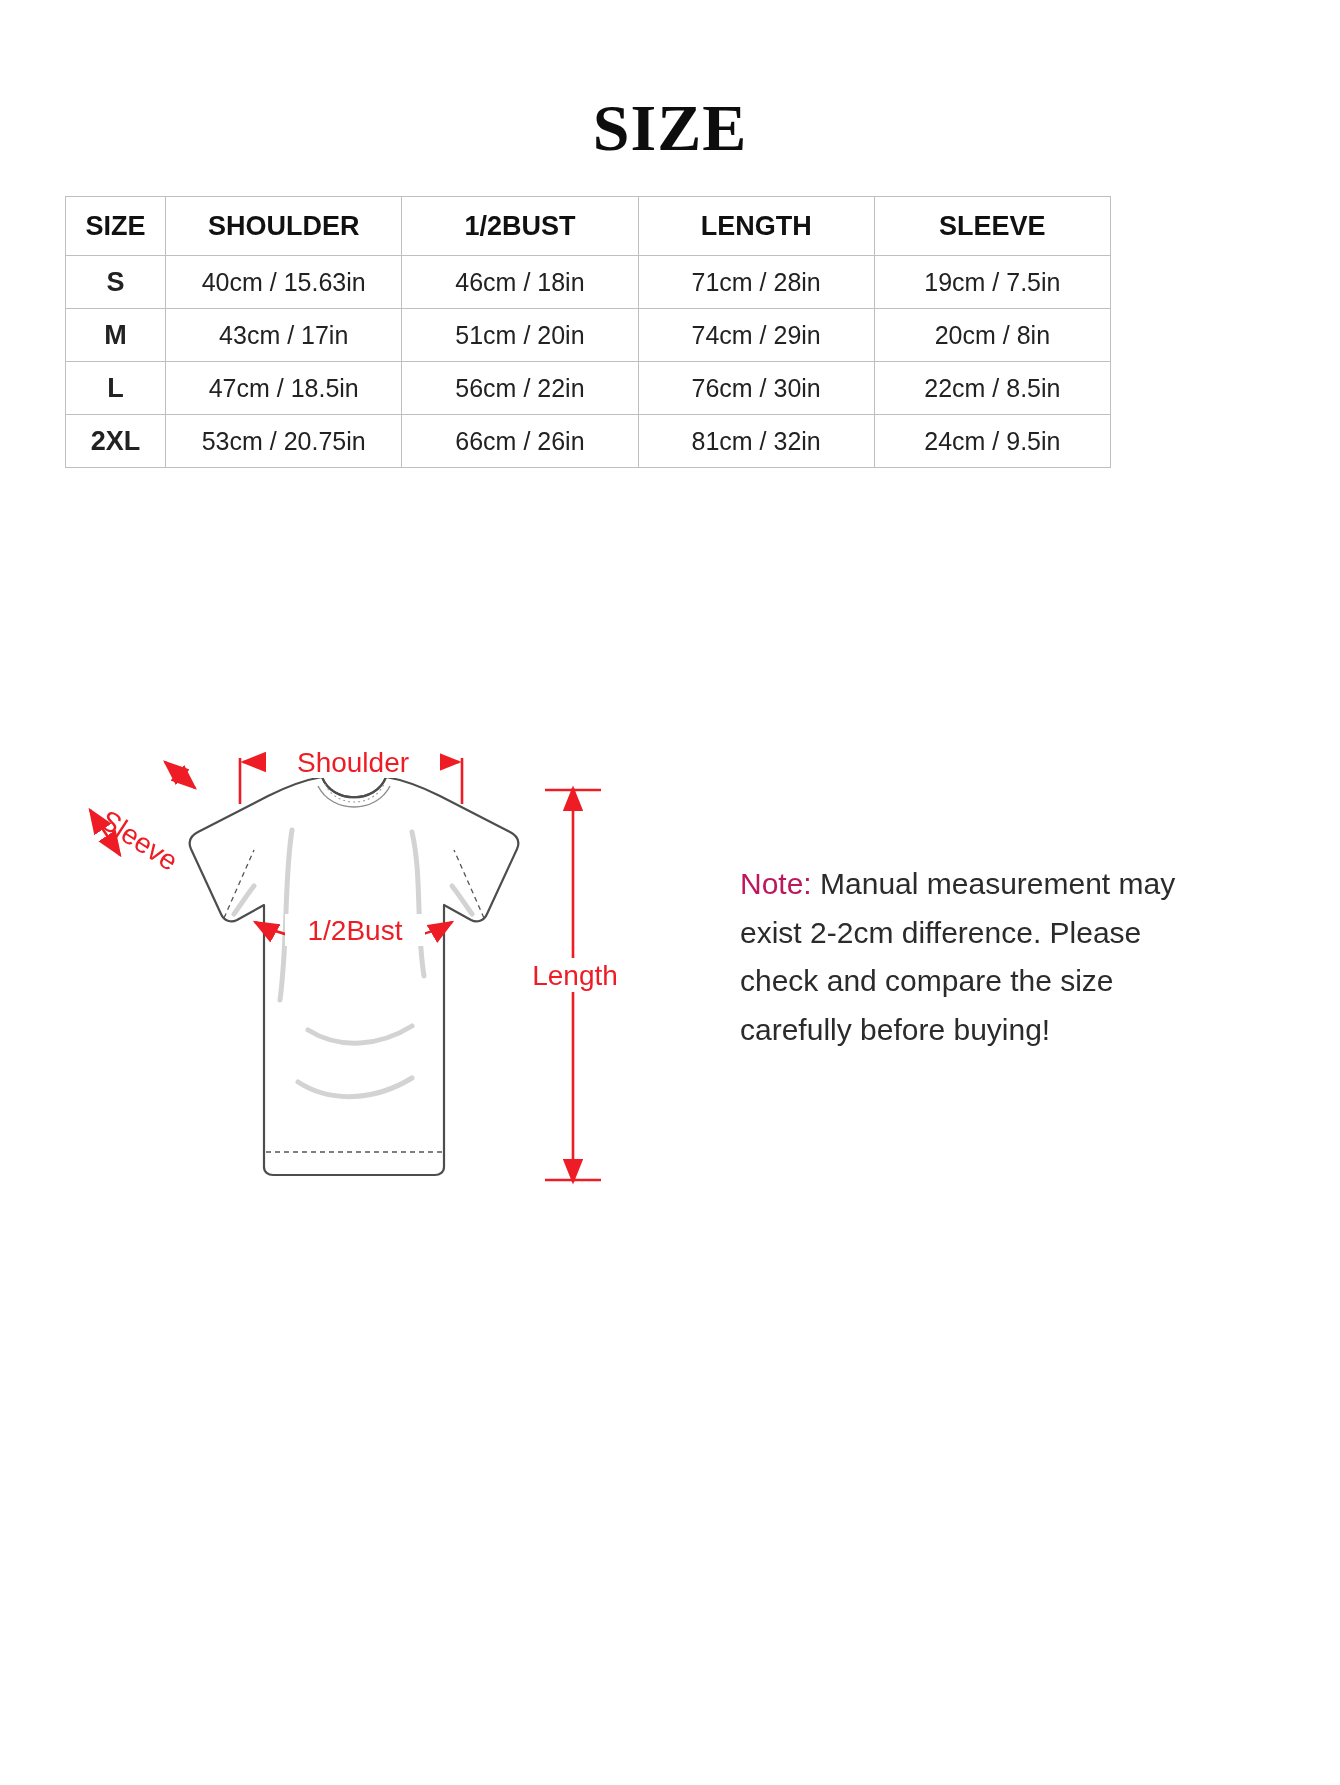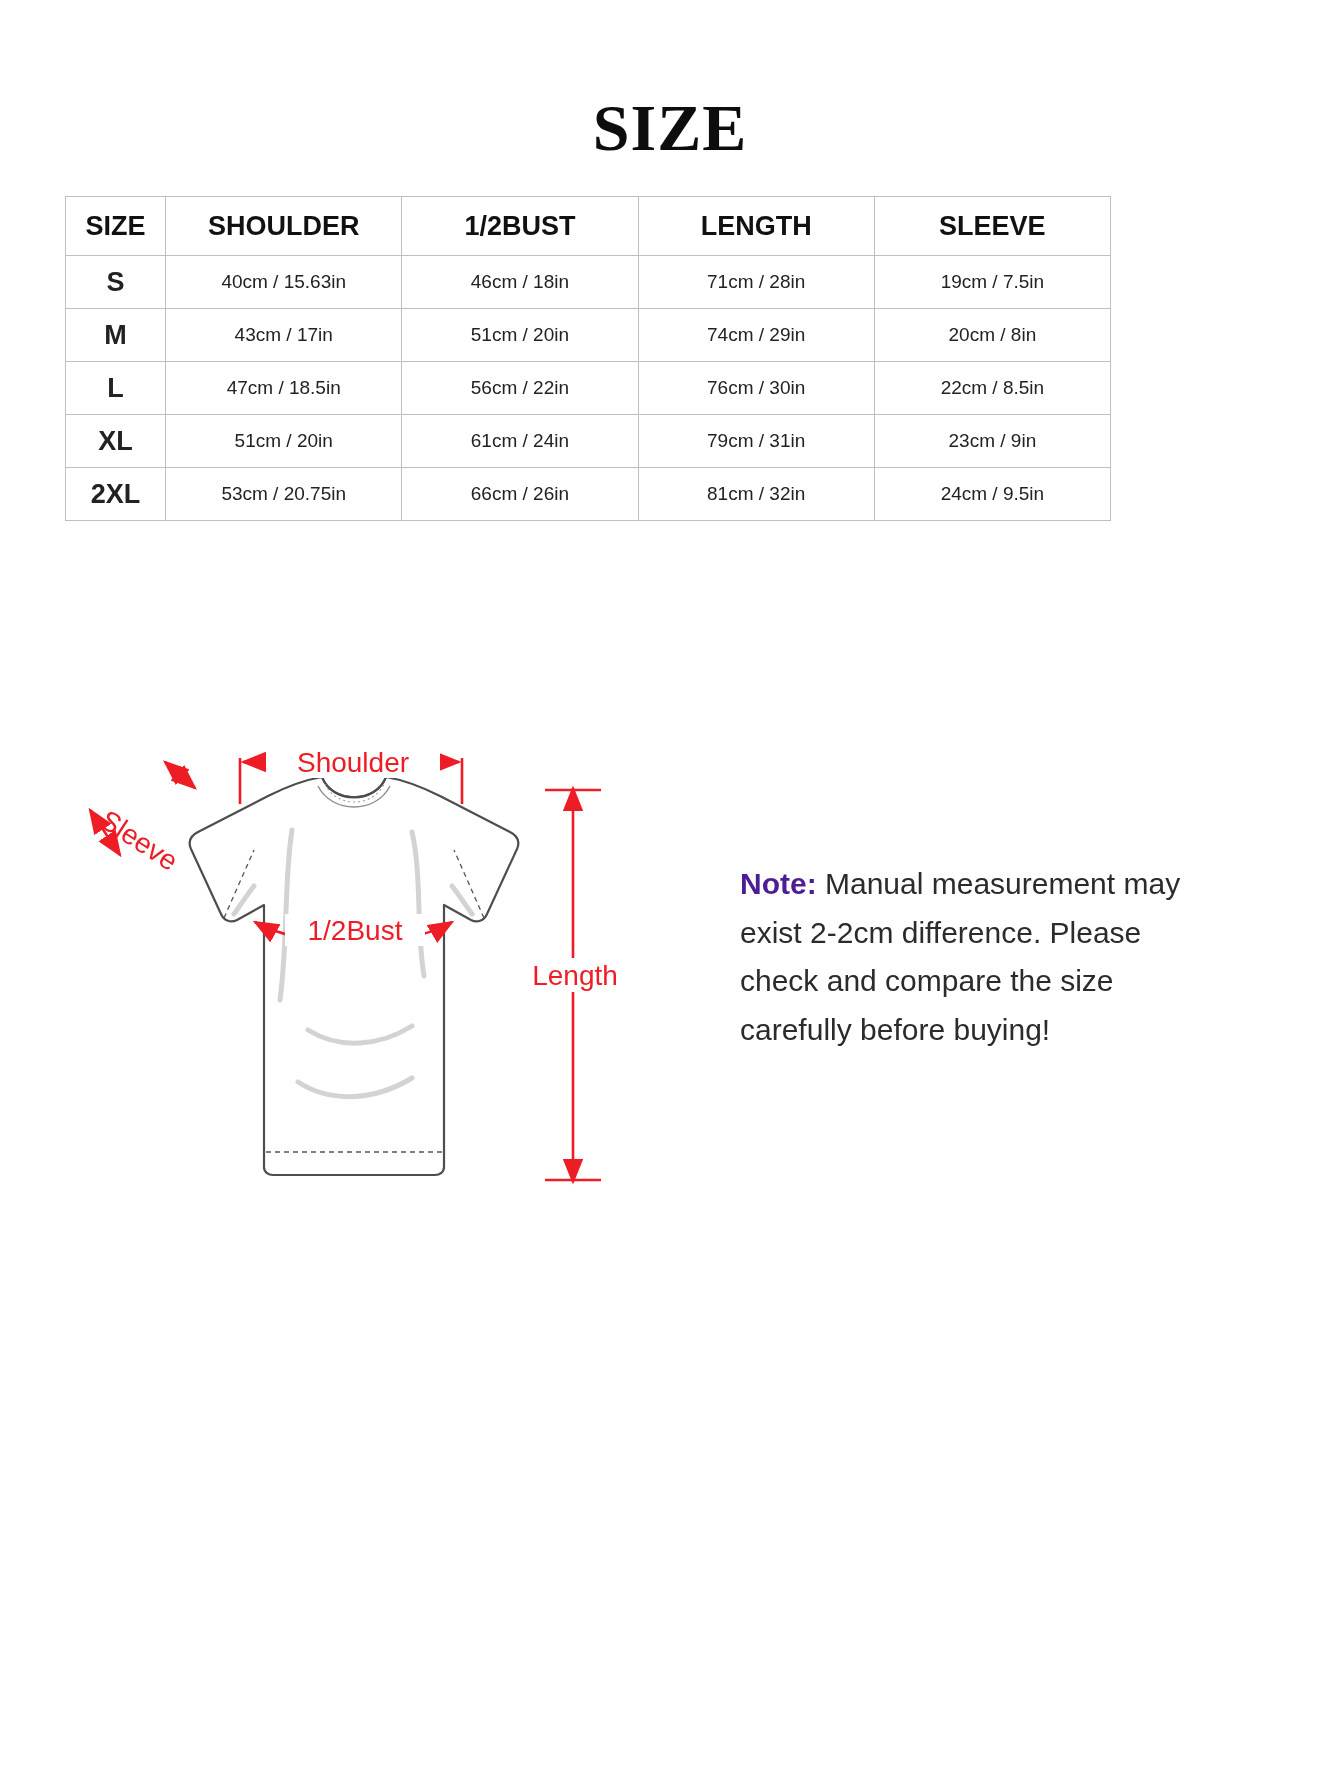--- a/index.html
+++ b/index.html
@@ -43,21 +43,21 @@
     left: 65px;
     width: 1046px;
     border-collapse: collapse;
     table-layout: fixed;
   }
   .size-table td, .size-table th {
     border: 1px solid #bfbfbf;
     text-align: center;
     vertical-align: middle;
     height: 52px;
-    font-size: 19px;
+    font-size: 25px;
     font-weight: 400;
     color: #222;
     padding: 0;
   }
   .size-table thead th {
     font-size: 27px;
     font-weight: 700;
     height: 58px;
     color: #111;
   }
@@ -83,22 +83,22 @@
     position: absolute;
     top: 960px;
     left: 740px;
     width: 470px;
     font-size: 30px;
     line-height: 1.62;
     color: #2b2b2b;
     transform: translateY(-100px);
   }
   .note b {
-    font-weight: 700;
-    color: #4c1d95;
+    font-weight: 400;
+    color: #be185d;
   }
 </style>
 </head>
 <body>
 
 <div class="page">
 
   <div class="title">SIZE</div>
 
   <table class="size-table">
@@ -132,27 +132,20 @@
         <td>51cm / 20in</td>
         <td>74cm / 29in</td>
         <td>20cm / 8in</td>
       </tr>
       <tr>
         <td class="sizecol">L</td>
         <td>47cm / 18.5in</td>
         <td>56cm / 22in</td>
         <td>76cm / 30in</td>
         <td>22cm / 8.5in</td>
-      </tr>
-      <tr>
-        <td class="sizecol">XL</td>
-        <td>51cm / 20in</td>
-        <td>61cm / 24in</td>
-        <td>79cm / 31in</td>
-        <td>23cm / 9in</td>
       </tr>
       <tr>
         <td class="sizecol">2XL</td>
         <td>53cm / 20.75in</td>
         <td>66cm / 26in</td>
         <td>81cm / 32in</td>
         <td>24cm / 9.5in</td>
       </tr>
     </tbody>
   </table>

